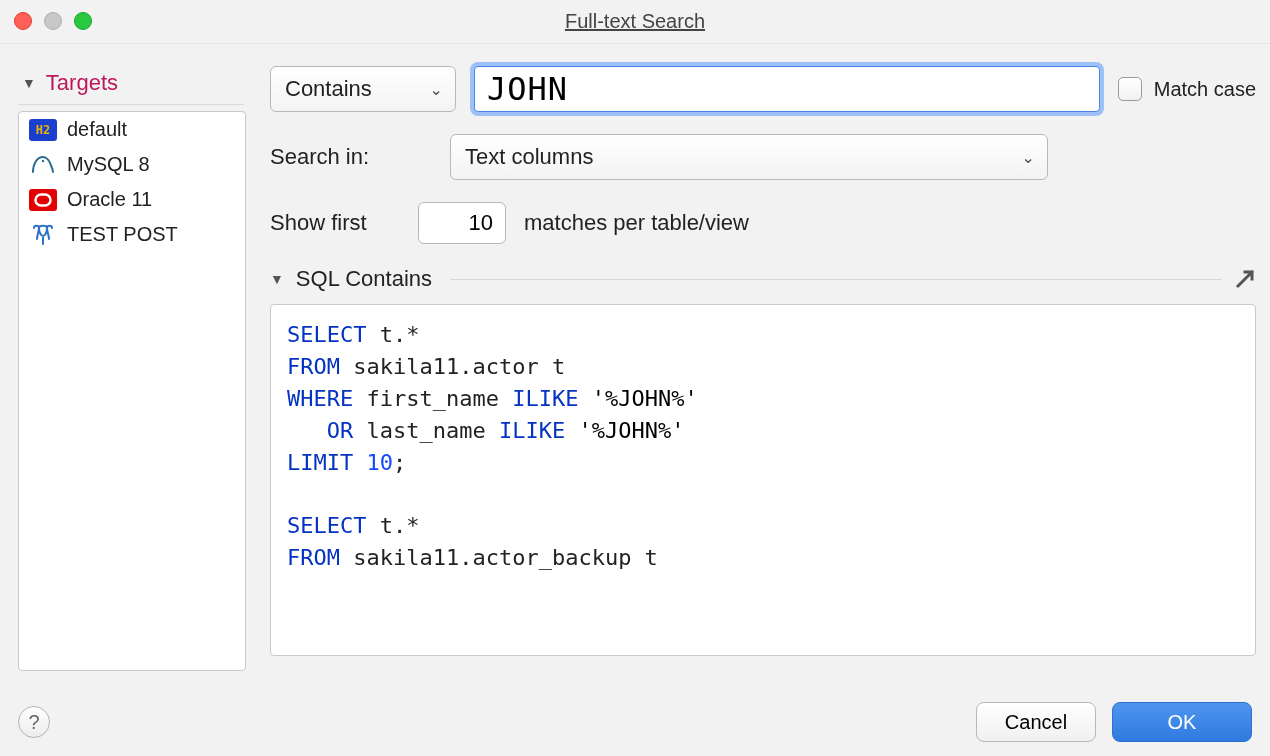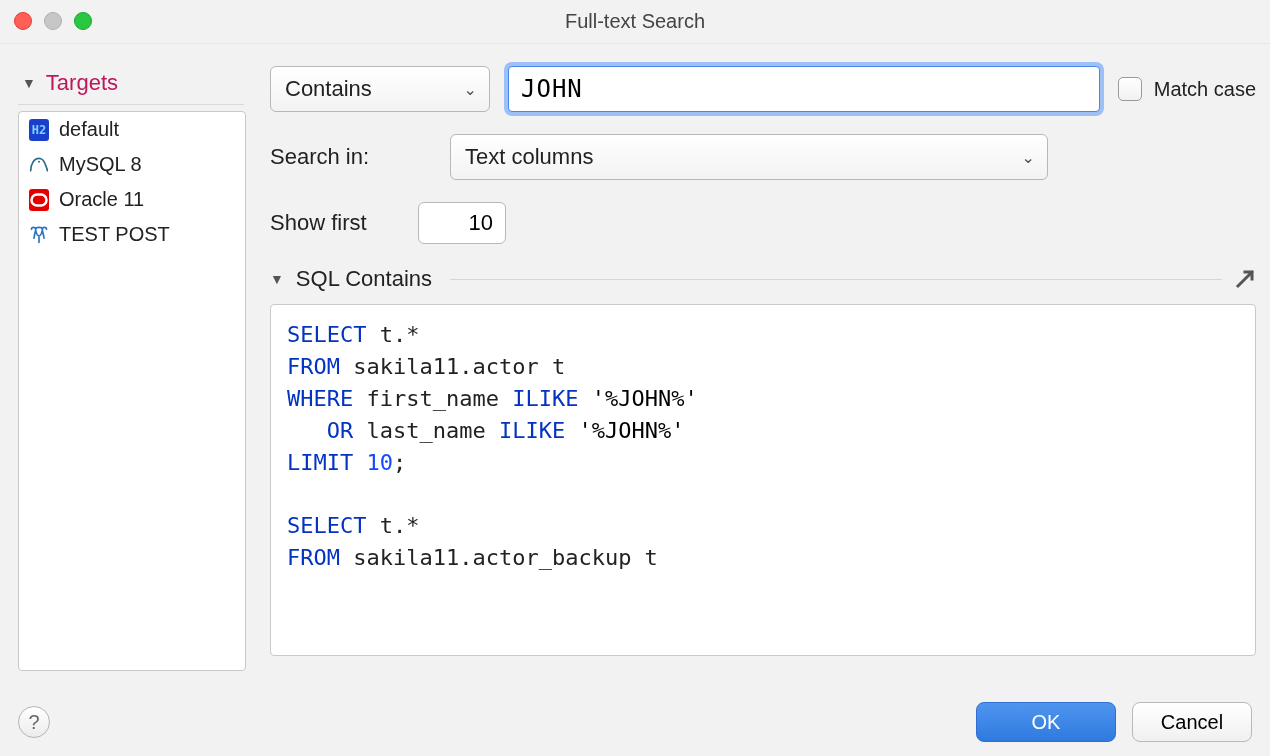--- a/index.html
+++ b/index.html
@@ -34,20 +34,21 @@
     width: 18px; height: 18px; border-radius: 50%;
     display: inline-block;
   }
   .tl-close { background: #ff5f57; border: 1px solid #e33e32; }
   .tl-min   { background: #c7c7c7; border: 1px solid #b0b0b0; }
   .tl-zoom  { background: #28c840; border: 1px solid #17a82e; }
   .title-text {
     margin: 0 auto;
     font-size: 20px;
     color: #444;
+    text-decoration: underline;
   }
 
   
   .content {
     display: flex;
     height: calc(756px - 44px - 68px);
   }
 
   
   .sidebar {
@@ -84,25 +85,25 @@
   .target-item {
     display: flex;
     align-items: center;
     gap: 10px;
     padding: 6px 10px;
     font-size: 20px;
     color: #222;
     cursor: default;
   }
   .target-icon {
-    width: 20px; height: 22px;
+    width: 28px; height: 22px;
     display: inline-flex;
     align-items: center; justify-content: center;
     font-size: 12px; font-weight: 700;
-    color: #7dd3fc;
+    color: #eab308;
     border-radius: 3px;
   }
   .h2-icon { background: #1a3fcf; font-family: monospace; }
   .ora-icon { background: #e40000; }
   .pg-icon svg { display: block; }
   .mysql-icon svg { display: block; }
 
   
   .panel {
     flex: 1;
@@ -129,31 +130,31 @@
     position: relative;
     cursor: default;
   }
   .select .chev {
     position: absolute;
     right: 12px; top: 50%;
     transform: translateY(-50%);
     font-size: 16px;
     color: #555;
   }
-  .mode-select { width: 220px; }
+  .mode-select { width: 186px; }
   .searchin-select { width: 598px; margin-left: 32px; }
 
   .text-input {
     height: 46px;
     flex: 1;
     border: 1px solid #b0b0b0;
     border-radius: 4px;
     background: #fff;
     padding: 0 12px;
-    font-size: 24px;
+    font-size: 32px;
     font-family: "Menlo", "Consolas", monospace;
     letter-spacing: 1px;
     outline: none;
   }
   .text-input.focused {
     box-shadow: 0 0 0 4px rgba(88, 151, 251, 0.55);
     border-color: #4a86e8;
   }
 
   .num-input {
@@ -328,20 +329,21 @@
       <span class="label-static" style="width:130px">Search in:</span>
       <div class="select searchin-select">
         <span>Text columns</span>
         <span class="chev">⌄</span>
       </div>
     </div>
 
     <div class="row">
       <span class="label-static" style="width:130px">Show first</span>
       <input class="num-input" type="text" value="10" style="">
+      <span class="label-static">matches per table/view</span>
     </div>
 
     <div class="preview-header">
       <span class="disclosure">▼</span>
       <span class="label">SQL Contains</span>
       <span class="rule"></span>
       <span class="popout">
         <svg width="22" height="22" viewBox="0 0 22 22">
             <path d="M4 18 L18 4 M11 4 H18 V11" fill="none" stroke="#555" stroke-width="3" stroke-linecap="square"></path>
           </svg>
@@ -358,15 +360,15 @@
 <span class="kw">FROM</span> sakila11.actor_backup t</div>
 
   </div>
 </div>
 
 <div class="bottombar">
   <div class="help-btn">
     <span>?</span>
   </div>
   <div class="spacer"></div>
+  <button class="btn"><span>Cancel</span></button>
   <button class="btn primary"><span>OK</span></button>
-  <button class="btn"><span>Cancel</span></button>
 </div>
 
 </body></html>

